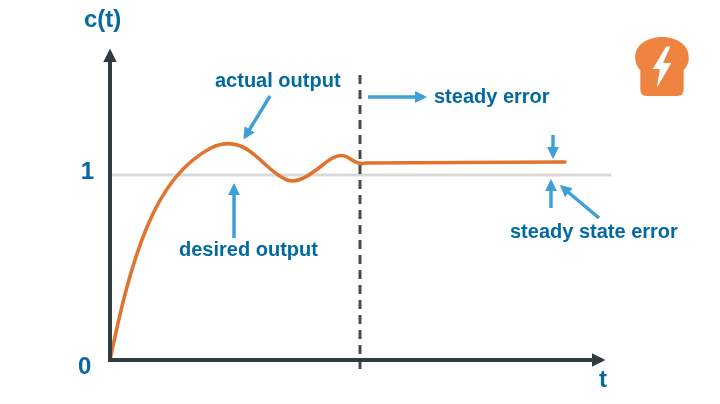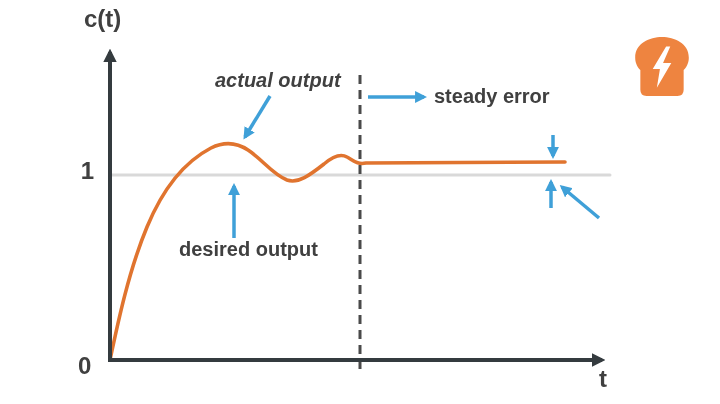--- a/index.html
+++ b/index.html
@@ -3,30 +3,30 @@
 <meta charset="utf-8">
 <style>
   html,body{margin:0;padding:0;}
   body{
     width:720px;height:404px;background:#ffffff;overflow:hidden;position:relative;
     font-family:"Liberation Sans", sans-serif;
   }
   .stage{position:absolute;left:0;top:0;width:720px;height:404px;}
   svg.plot{position:absolute;left:0;top:0;}
   .lbl{
-    position:absolute;color:#404040;font-weight:bold;white-space:nowrap;
+    position:absolute;color:#0369a1;font-weight:bold;white-space:nowrap;
     -webkit-user-select:none;user-select:none;
   }
   .lbl-axis{font-size:24px;}
   .lbl-ann{font-size:20px;}
   #ylab{left:84px;top:5px;}
   #one{left:62px;top:157px;width:32px;text-align:right;}
   #zero{left:78px;top:352px;}
   #tlab{left:599px;top:365px;}
-  #actual{left:215px;top:69px;font-style:italic;}
+  #actual{left:215px;top:69px;}
   #steady{left:434px;top:85px;}
   #desired{left:179px;top:238px;}
   #sserr{left:510px;top:220px;}
   #logo{position:absolute;left:629px;top:35px;width:66px;height:64px;}
 </style>
 </head>
 <body>
 
 <div class="stage">
 
@@ -66,20 +66,21 @@
   </svg>
 
   <div class="lbl lbl-axis" id="ylab">c(t)</div>
   <div class="lbl lbl-axis" id="one">1</div>
   <div class="lbl lbl-axis" id="zero">0</div>
   <div class="lbl lbl-axis" id="tlab">t</div>
 
   <div class="lbl lbl-ann" id="actual">actual output</div>
   <div class="lbl lbl-ann" id="steady">steady error</div>
   <div class="lbl lbl-ann" id="desired">desired output</div>
+  <div class="lbl lbl-ann" id="sserr">steady state error</div>
 
   <div id="logo">
     <svg width="66" height="64" viewBox="0 0 64 62">
       <path d="M32,2 C44,2 58,8 58,22 C58,28 55,32 53,34
                L53,53 Q53,59 47,59 L17,59 Q11,59 11,53 L11,34
                C9,32 6,28 6,22 C6,8 20,2 32,2 Z" fill="#EE8440"></path>
       <polygon points="36,11 23,33 30,33 27,51 41,27 33,27 40,11" fill="#ffffff"></polygon>
     </svg>
   </div>
 

